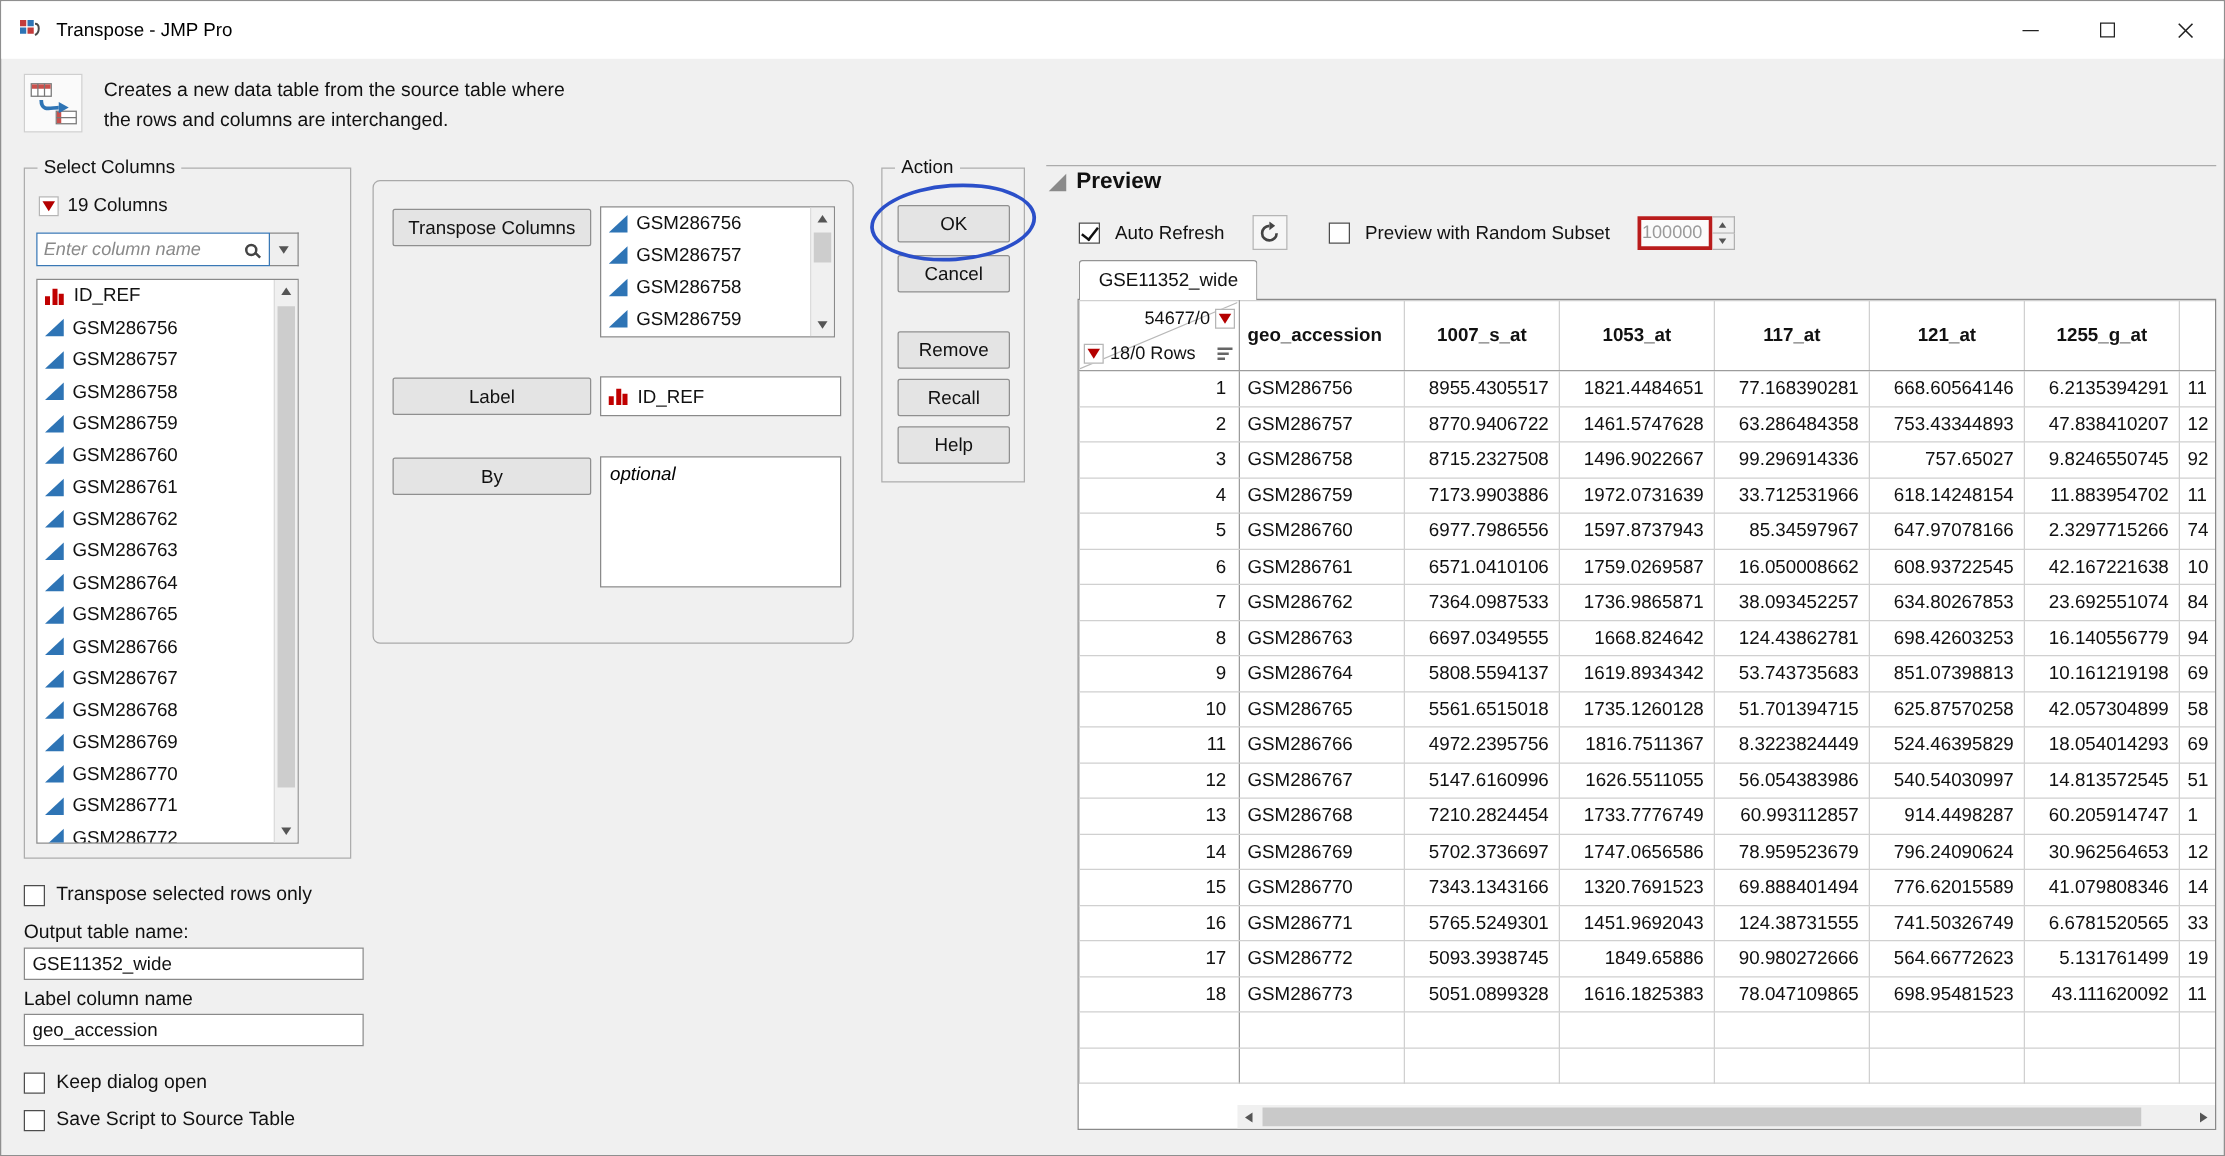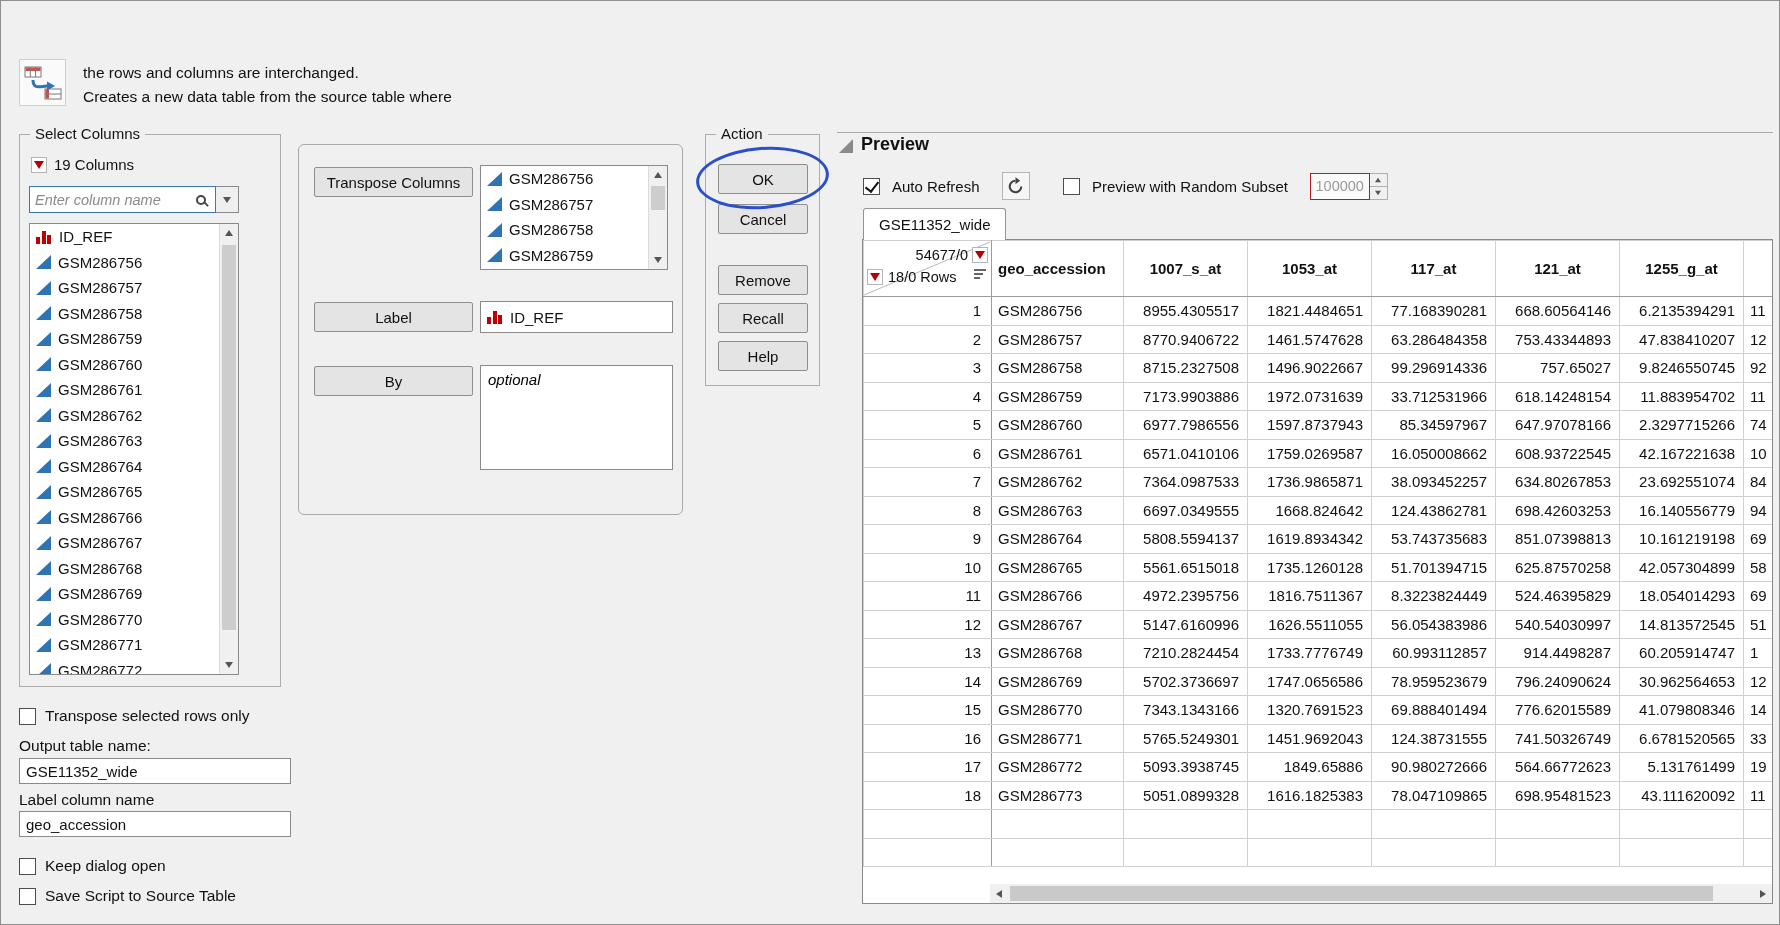--- a/index.html
+++ b/index.html
@@ -85,21 +85,21 @@
 
   
   .preview-rule { position:absolute; left:836px; top:131px; width:936px; height:1px; background:#ababab; }
   .disclosure { position:absolute; left:838px; top:138px; width:0; height:0; border-left:14px solid transparent; border-bottom:14px solid #8a8a8a; }
   .preview-title { position:absolute; left:860px; top:133px; font-size:18px; font-weight:bold; }
   .hgroup { position:absolute; display:flex; align-items:center; gap:12px; height:30px; }
   .g-refresh { left:862px; top:170px; }
   .g-subset { left:1062px; top:170px; }
   .refresh-btn { width:28px; height:28px; border:1px solid #b5b5b5; background:#f6f6f6; display:flex; align-items:center; justify-content:center; margin-left:10px; }
   .spinbox { display:flex; margin-left:10px; }
-  .spin-field { width:60px; height:27px; border:1px solid #b91c1c; background:#fbfbfb; color:#9a9a9a; display:flex; align-items:center; justify-content:flex-end; padding:0 5px; font-size:14.5px; }
+  .spin-field { width:60px; height:27px; border:3px solid #b91c1c; background:#fbfbfb; color:#9a9a9a; display:flex; align-items:center; justify-content:flex-end; padding:0 5px; font-size:14.5px; }
   .spin-btns { display:flex; flex-direction:column; width:18px; height:27px; }
   .spin-btn { flex:1; border:1px solid #b0b0b0; border-left:none; background:#f0f0f0; display:flex; align-items:center; justify-content:center; }
   .spin-btn + .spin-btn { border-top:none; }
   .spin-btn .tri-up,.spin-btn .tri-down{ transform:scale(.75); }
 
   .tab { position:absolute; left:862px; top:207px; height:32px; background:#fff; border:1px solid #949494; border-bottom:none; border-radius:3px 3px 0 0; display:flex; align-items:center; padding:0 15px; z-index:3; font-size:15px; }
 
   
   .table-viewport { position:absolute; left:861px; top:238px; width:911px; height:665px; border:1px solid #898989; background:#fff; overflow:hidden; z-index:2; }
   table.grid { border-collapse:collapse; table-layout:fixed; width:1004px; font-size:15px; }
@@ -108,52 +108,76 @@
   .grid thead th.corner { padding:0; border-right:1px solid #9c9c9c; }
   .grid .col-geo { text-align:left; }
   .grid td.rownum { text-align:right; padding-right:10px; border-right:1px solid #9c9c9c; }
   .grid td.cell-text { text-align:left; }
   .grid td.cell-num { text-align:right; padding-right:8px; }
   .grid td.cell-partial { text-align:left; padding-left:6px; }
 
   .corner-wrap { position:relative; width:100%; height:55px; font-weight:normal; }
   .corner-diag { position:absolute; left:0; top:0; }
   .corner-top { position:absolute; top:0; left:0; right:0; height:27px; display:flex; align-items:center; justify-content:flex-end; gap:4px; padding:0 3px; font-size:14.5px; }
-  .corner-bottom { position:absolute; bottom:0; left:0; right:0; height:27px; display:flex; align-items:flex-start; gap:5px; padding:0 3px; font-size:14.5px; }
+  .corner-bottom { position:absolute; bottom:0; left:0; right:0; height:27px; display:flex; align-items:center; gap:5px; padding:0 3px; font-size:14.5px; }
   .sort-icon { margin-left:auto; display:flex; flex-direction:column; gap:2px; padding-right:2px; }
   .sort-icon i { display:block; height:2px; background:#666; }
   .sort-icon i:nth-child(1){width:12px;} .sort-icon i:nth-child(2){width:9px;} .sort-icon i:nth-child(3){width:6px;}
 
   .hscroll { position:absolute; left:127px; right:0; bottom:0; height:19px; background:#f0f0f0; }
   .hs-arrow { position:absolute; top:0; width:18px; height:19px; display:flex; align-items:center; justify-content:center; }
   .hs-left { left:0; } .hs-right { right:0; }
   .hs-thumb { position:absolute; top:2px; height:15px; left:20px; width:703px; background:#c9c9c9; }
 </style>
 </head>
 <body>
 
 <div class="window">
 
+  <div class="titlebar">
+    <svg class="app-icon" viewBox="0 0 20 20">
+      <rect x="1" y="2" width="5" height="5" fill="#c23b3b"></rect>
+        <rect x="7" y="2" width="5" height="5" fill="#2e74b5"></rect>
+      <rect x="1" y="8" width="5" height="5" fill="#2e74b5"></rect>
+        <rect x="7" y="8" width="5" height="5" fill="#c23b3b"></rect>
+      <path d="M13 5 C17 5 17 12 13 14" stroke="#4a4a4a" stroke-width="1.6" fill="none"></path>
+    </svg>
+    <span class="titlebar-title">Transpose - JMP Pro</span>
+    <div class="win-controls">
+      <div class="win-btn">
+          <span class="ico-min"></span>
+        </div>
+      <div class="win-btn">
+          <span class="ico-max"></span>
+        </div>
+      <div class="win-btn">
+        <svg width="13" height="13" viewBox="0 0 13 13">
+            <line x1="1" y1="1" x2="12" y2="12" stroke="#222" stroke-width="1.3"></line>
+            <line x1="12" y1="1" x2="1" y2="12" stroke="#222" stroke-width="1.3"></line>
+          </svg>
+      </div>
+    </div>
+  </div>
 
   <div class="info-icon">
     <svg width="40" height="40" viewBox="0 0 40 40">
       <rect x="2" y="4" width="16" height="10" fill="#fff" stroke="#777"></rect>
       <rect x="2.5" y="4.5" width="15" height="3.5" fill="#c9504c"></rect>
       <line x1="7.3" y1="4" x2="7.3" y2="14" stroke="#777"></line>
         <line x1="12.6" y1="4" x2="12.6" y2="14" stroke="#777"></line>
       <rect x="22" y="26" width="16" height="10" fill="#fff" stroke="#777"></rect>
       <rect x="22.5" y="26.5" width="3.5" height="9" fill="#c9504c"></rect>
       <line x1="22" y1="31" x2="38" y2="31" stroke="#777"></line>
       <path d="M10 17 C10 27 18 23 24 23" stroke="#2e74b5" stroke-width="3" fill="none"></path>
       <polygon points="24,18.5 32,23 24,27.5" fill="#2e74b5"></polygon>
     </svg>
   </div>
   <div class="desc">
+    <div>Creates a new data table from the source table where</div>
     <div>the rows and columns are interchanged.</div>
-    <div>Creates a new data table from the source table where</div>
   </div>
 
   <div class="groupbox gb-select">
     <span class="legend">Select Columns</span>
   </div>
   <div class="cols-count-row">
     <span class="red-tri-btn">
         <span class="red-tri"></span>
       </span>
     <span>19 Columns</span>

